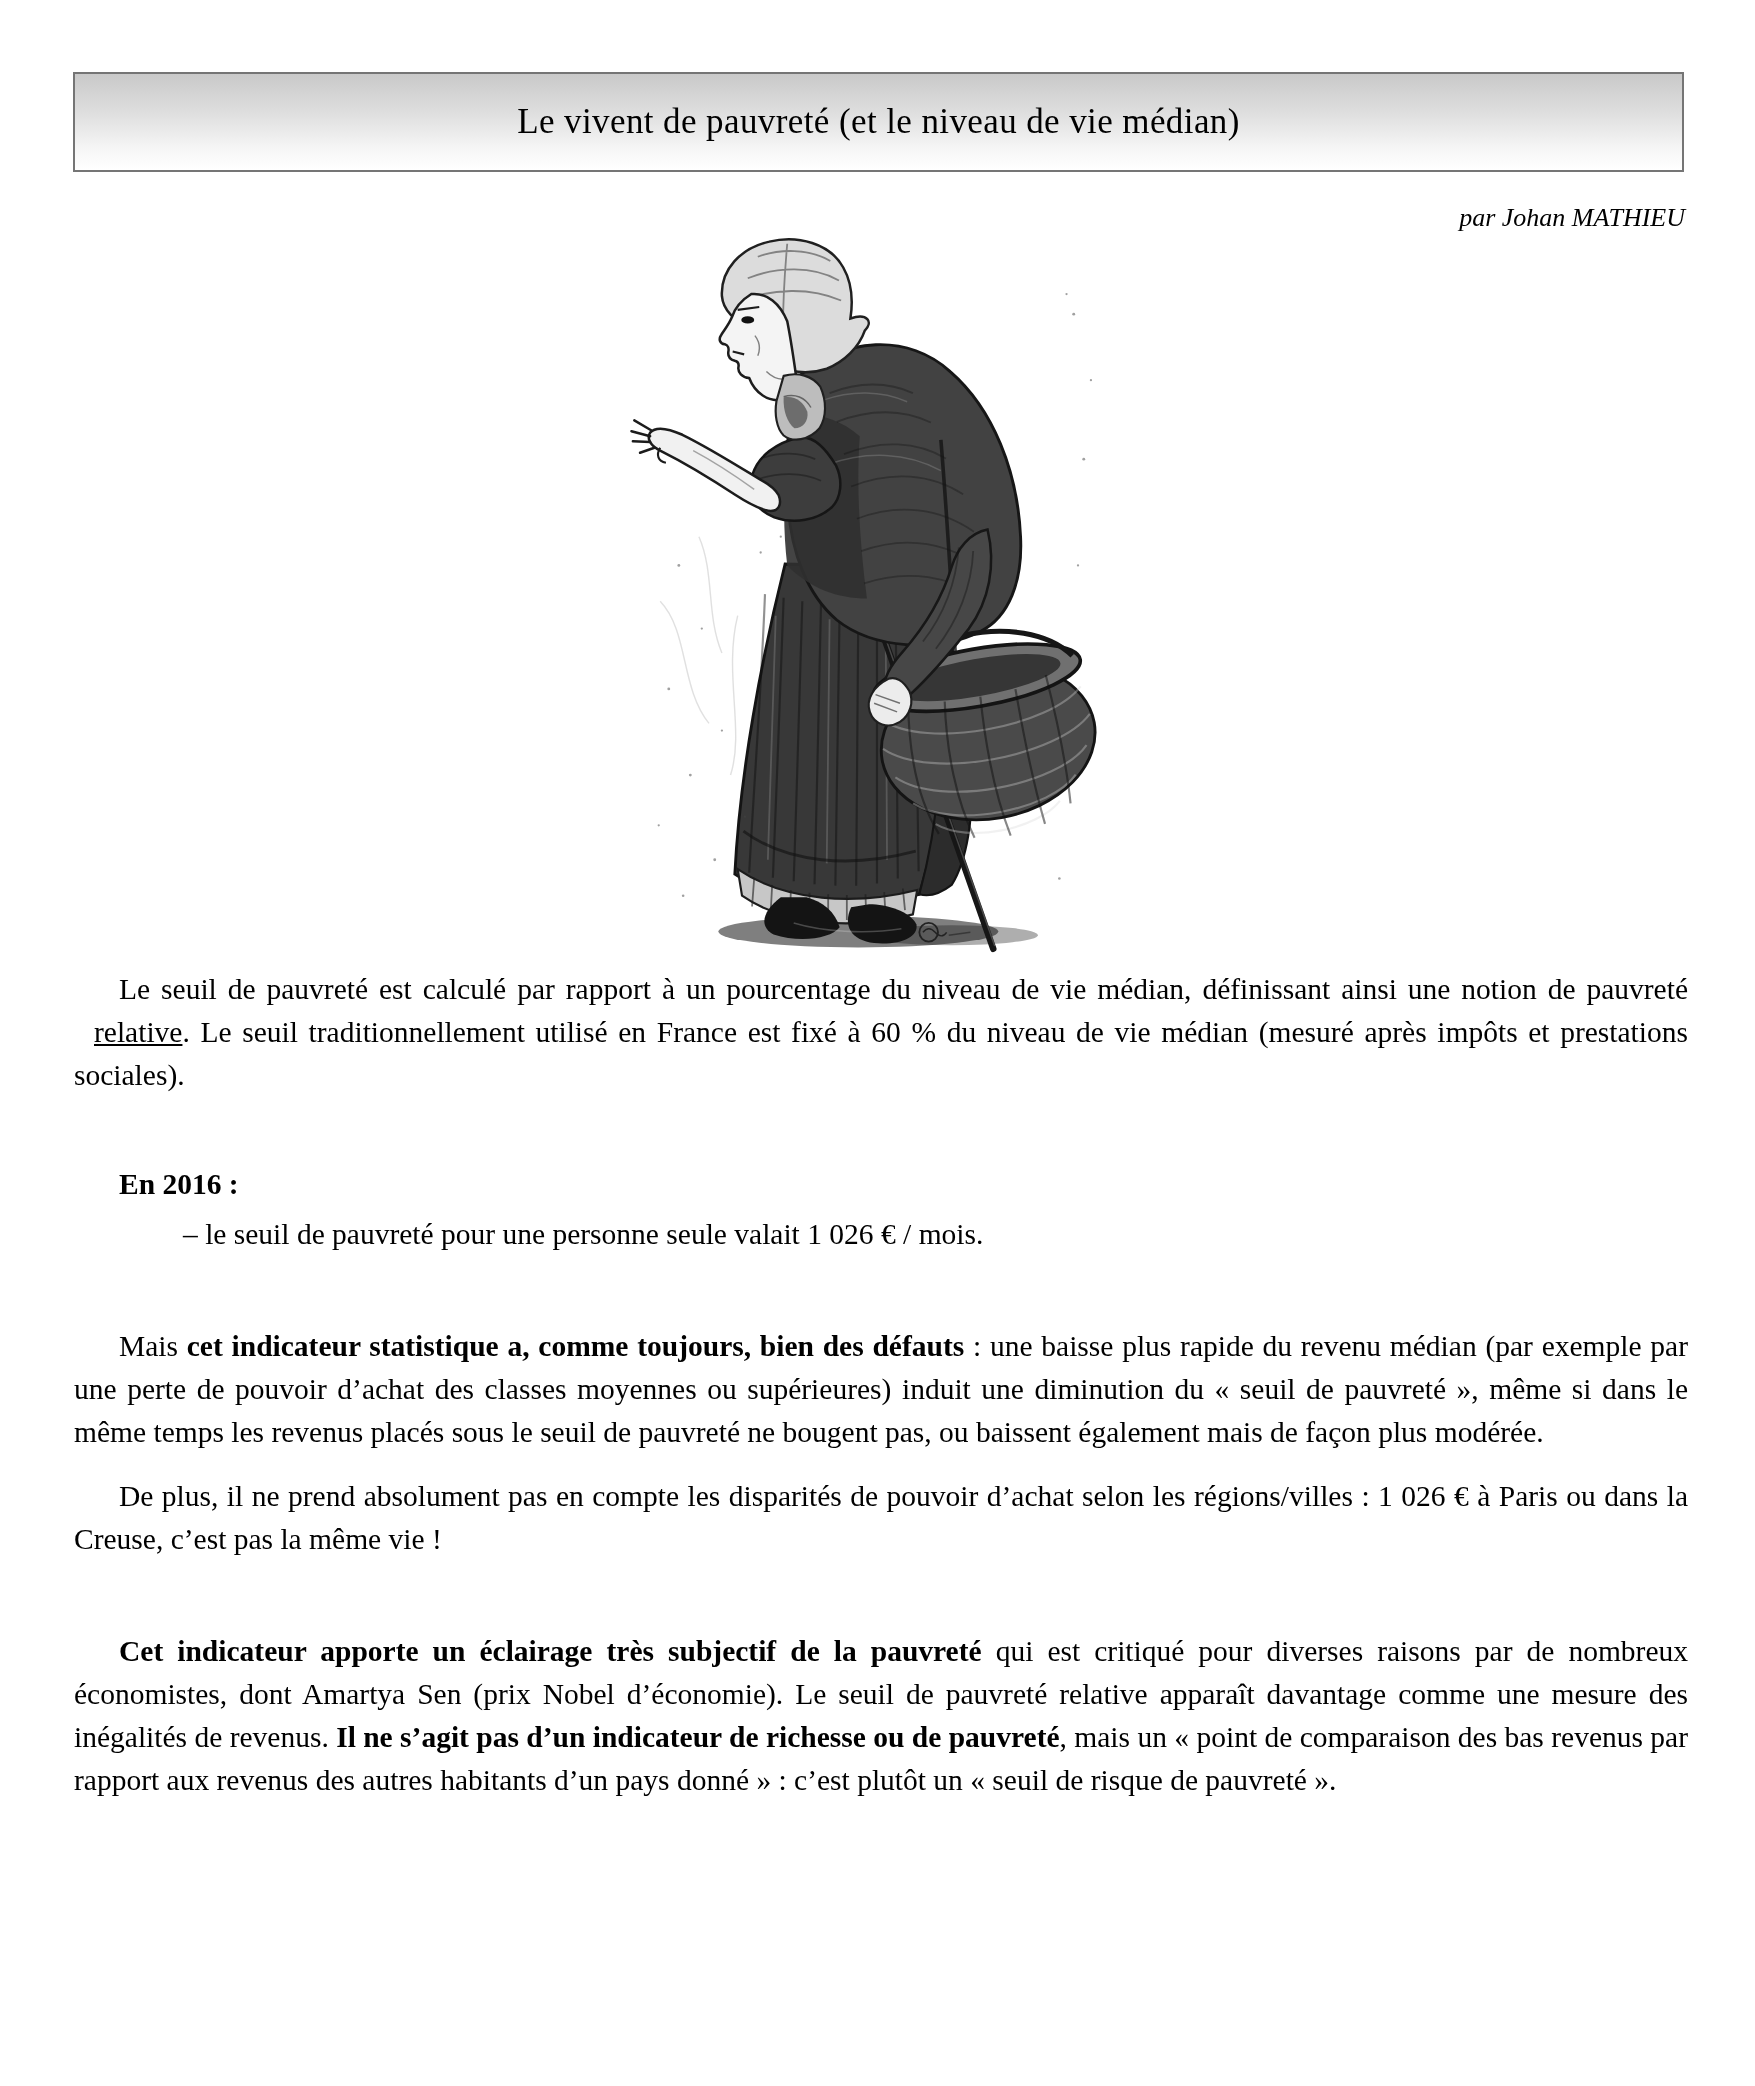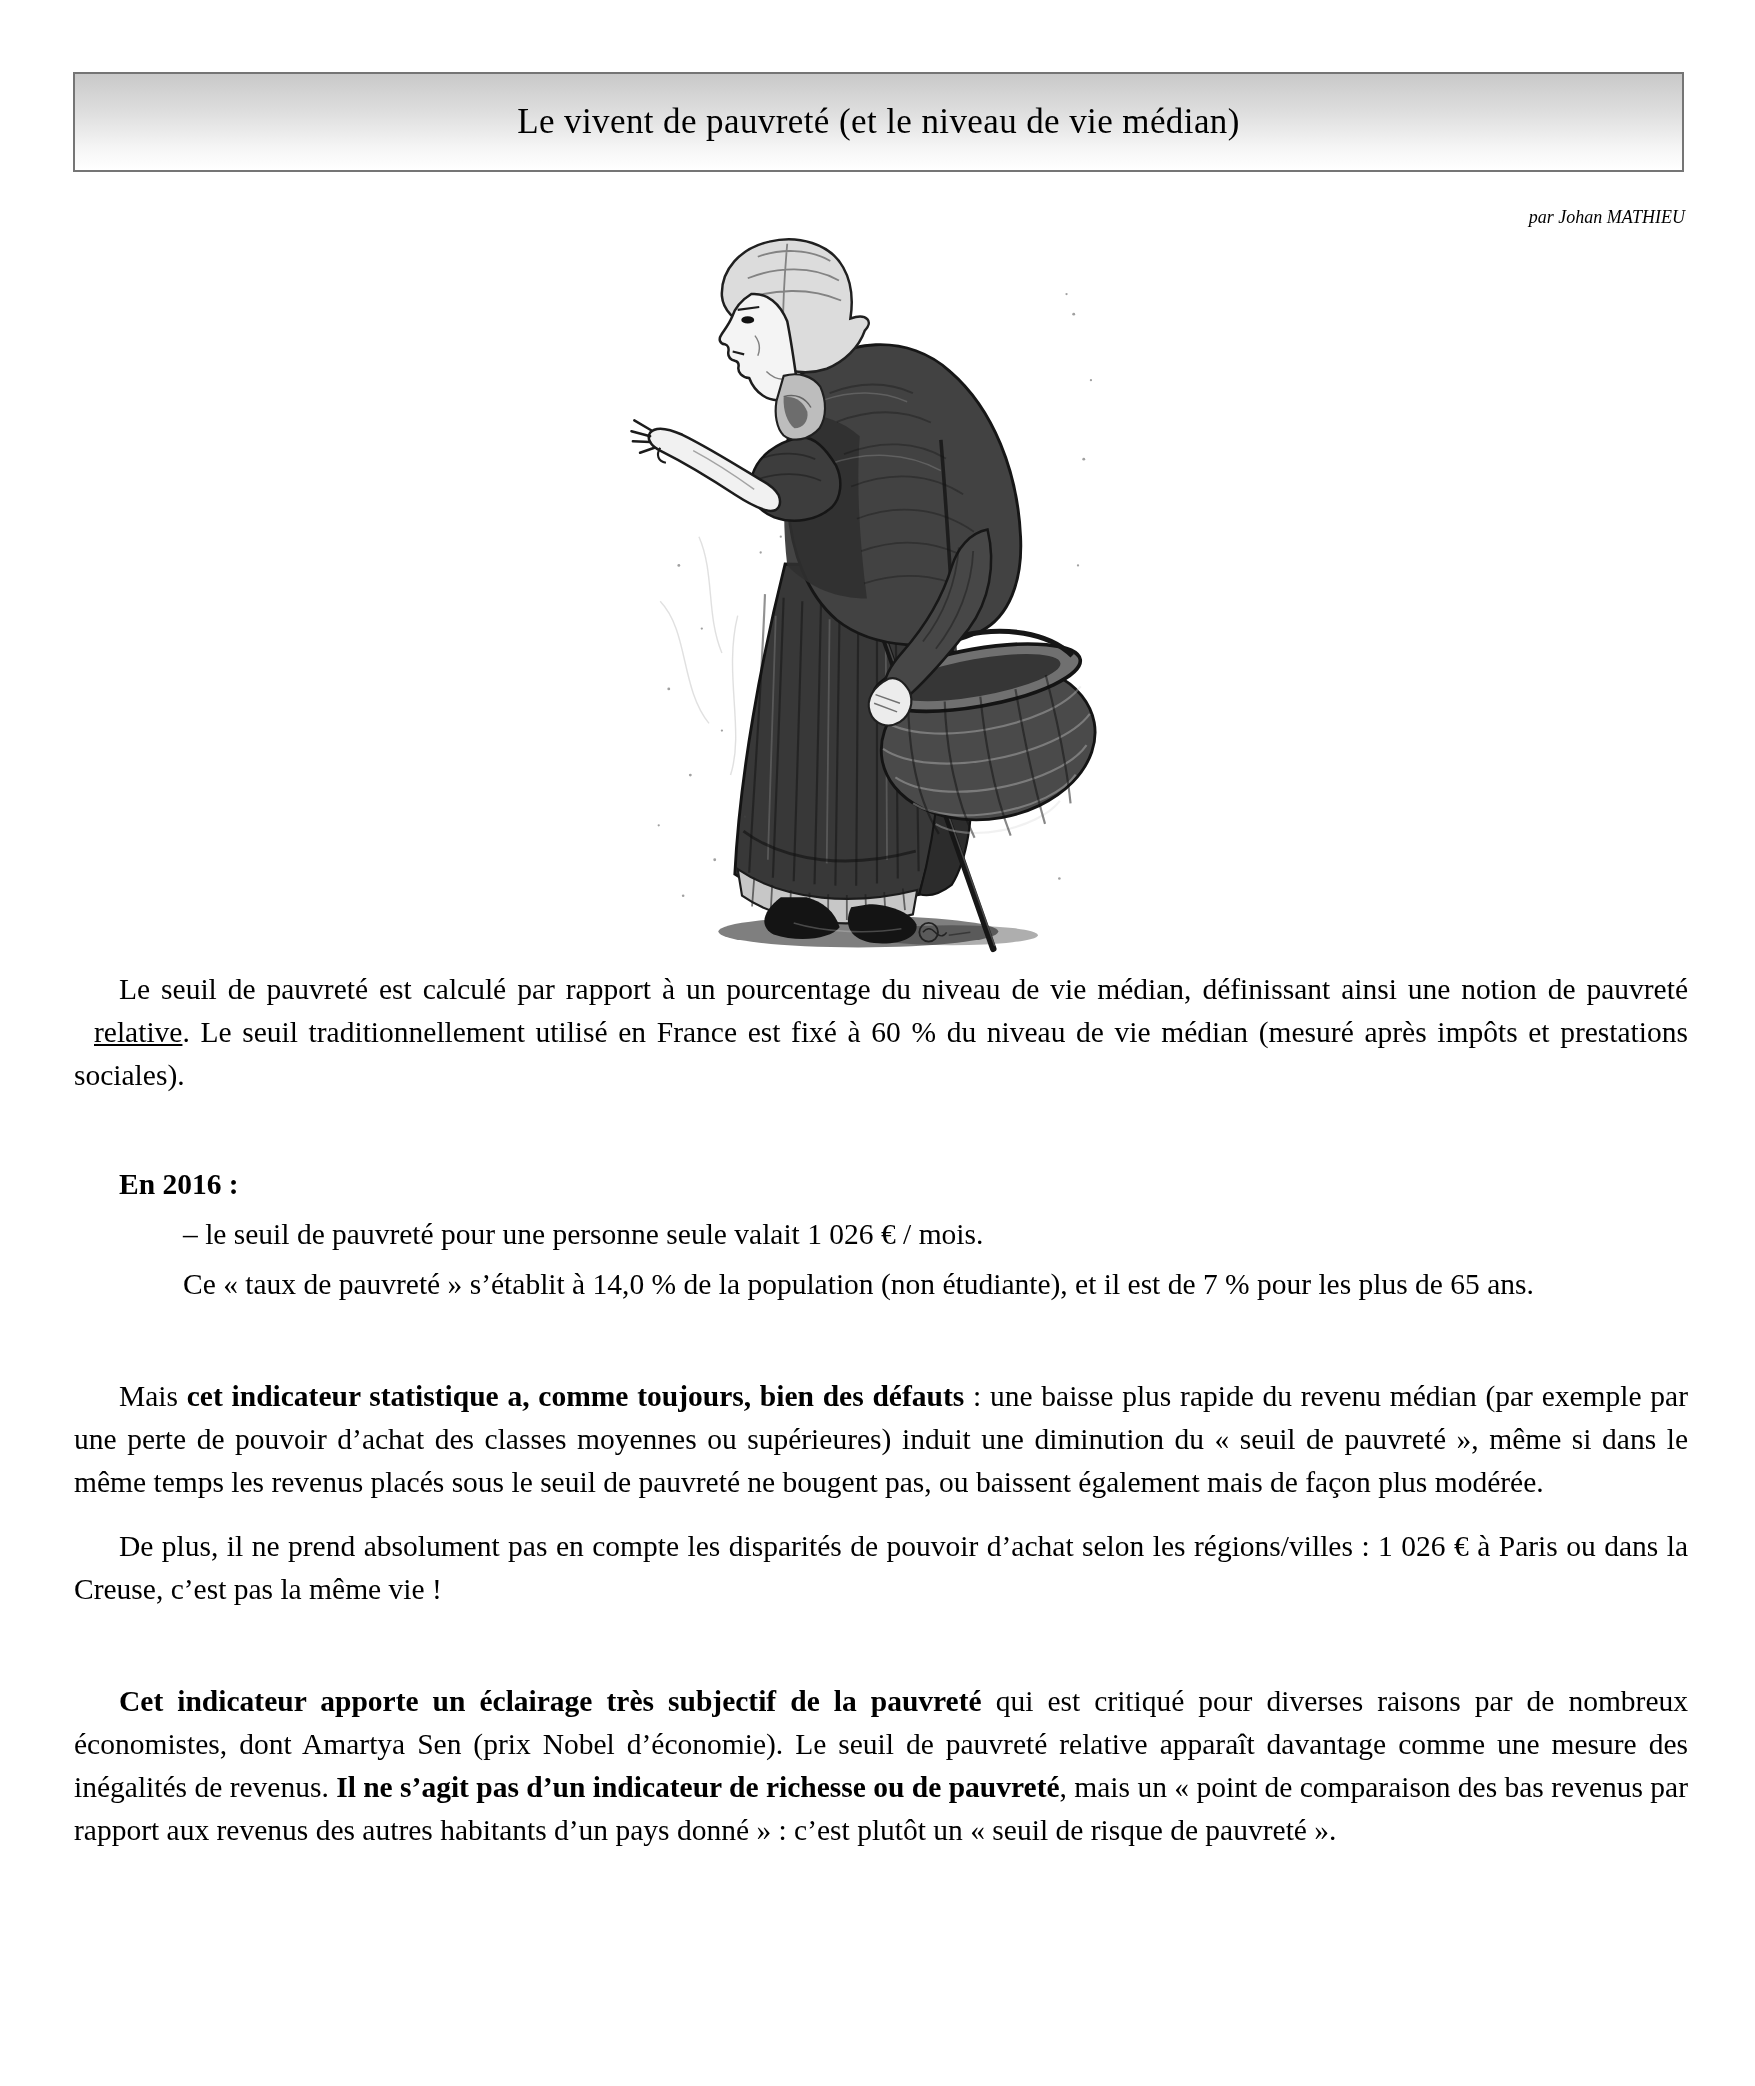--- a/index.html
+++ b/index.html
@@ -18,21 +18,21 @@
     background:linear-gradient(to bottom,#c9c9c9 0%,#dedede 40%,#f6f6f6 78%,#ffffff 100%);
     display:flex;align-items:center;justify-content:center;
   }
   .banner h1{
     margin:0;font-size:35px;font-weight:400;letter-spacing:0.4px;color:#000;
   }
 
   
   .byline{
     position:absolute;top:203px;right:71px;
-    font-style:italic;font-size:18px;line-height:29px;
+    font-style:italic;font-size:26px;line-height:29px;
   }
 
   
   figure.illustration{
     position:absolute;left:614px;top:228px;width:503px;height:728px;margin:0;
   }
   figure.illustration svg{display:block;width:100%;height:100%;}
 
   
   .content{
@@ -182,21 +182,20 @@
   </figure>
 
   <main class="content">
 
     <p class="p1"><span>Le seuil de pauvreté est calculé par rapport à un pourcentage du niveau de vie médian, définissant ainsi une notion de pauvreté </span><span class="u">relative</span><span>. Le seuil traditionnellement utilisé en France est fixé à 60&nbsp;% du niveau de vie médian (mesuré après impôts et prestations sociales).</span></p>
 
     <p class="intro">En 2016&nbsp;:</p>
 
     <div class="bullets">
       <p>– le seuil de pauvreté pour une personne seule valait 1&nbsp;026&nbsp;€ / mois.</p>
-      <p>Ce «&nbsp;taux de pauvreté&nbsp;» s’établit à 14,0&nbsp;% de la population (non étudiante), et il est de 7&nbsp;% pour les plus de 65 ans.</p>
     </div>
 
     <p class="p-defauts"><span>Mais </span><b>cet indicateur statistique a, comme toujours, bien des défauts</b><span>&nbsp;: une baisse plus rapide du revenu médian (par exemple par une perte de pouvoir d’achat des classes moyennes ou supérieures) induit une diminution du «&nbsp;seuil de pauvreté&nbsp;», même si dans le même temps les revenus placés sous le seuil de pauvreté ne bougent pas, ou baissent également mais de façon plus modérée.</span></p>
 
     <p class="p-disparites">De plus, il ne prend absolument pas en compte les disparités de pouvoir d’achat selon les régions/villes&nbsp;: 1&nbsp;026&nbsp;€ à Paris ou dans la Creuse, c’est pas la même vie&nbsp;!</p>
 
     <p class="p-final"><b>Cet indicateur apporte un éclairage très subjectif de la pauvreté</b><span> qui est critiqué pour diverses raisons par de nombreux économistes, dont Amartya Sen (prix Nobel d’économie). Le seuil de pauvreté relative apparaît davantage comme une mesure des inégalités de revenus. </span><b>Il ne s’agit pas d’un indicateur de richesse ou de pauvreté</b><span>, mais un «&nbsp;point de comparaison des bas revenus par rapport aux revenus des autres habitants d’un pays donné&nbsp;»&nbsp;: c’est plutôt un «&nbsp;seuil de risque de pauvreté&nbsp;».</span></p>
 
   </main>
 </div>

